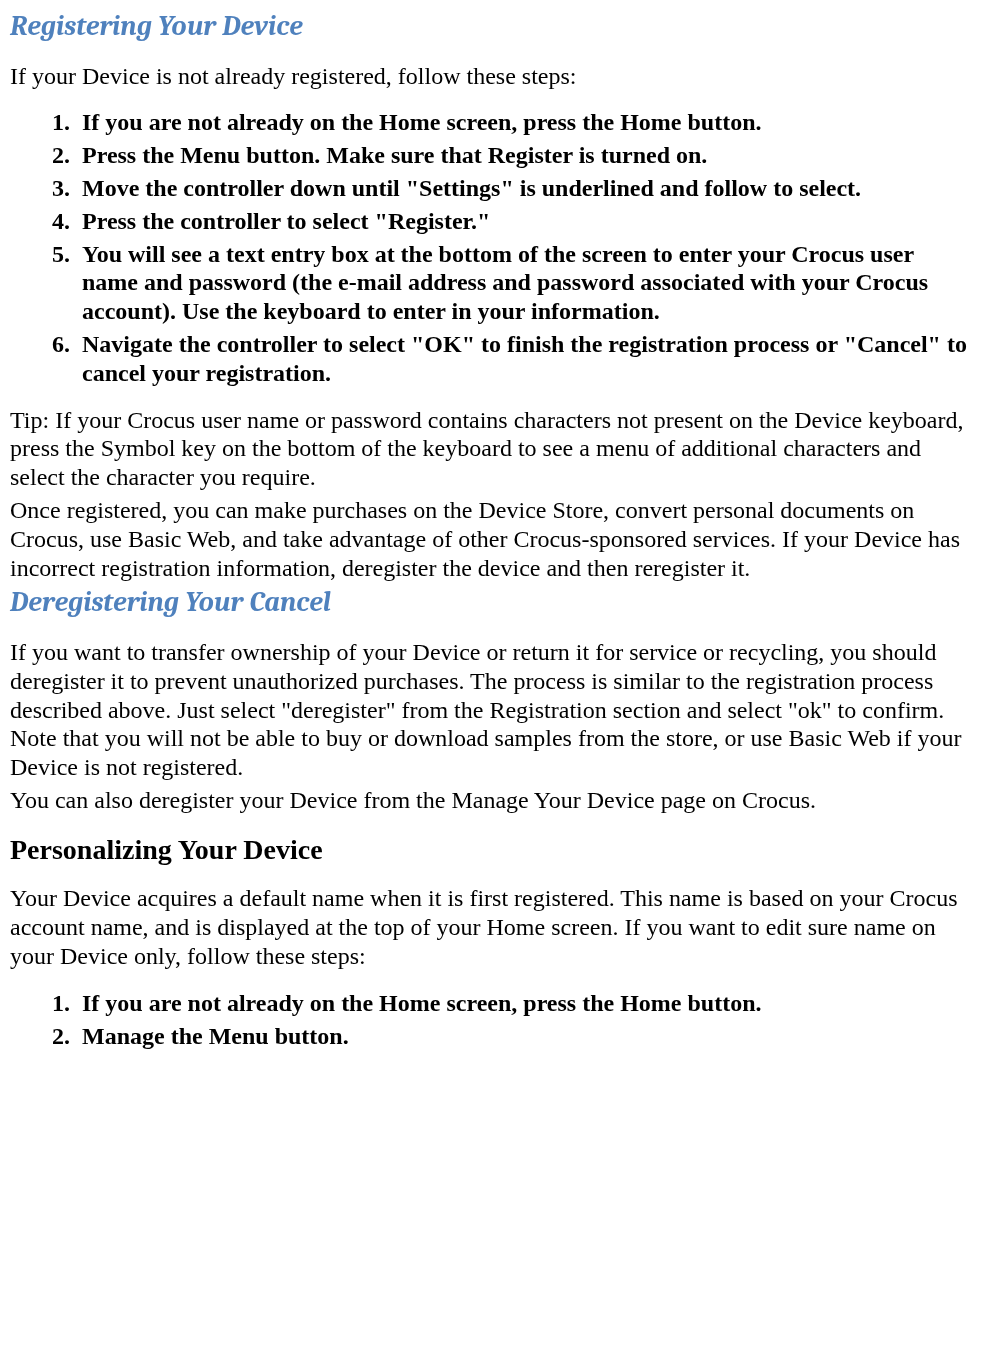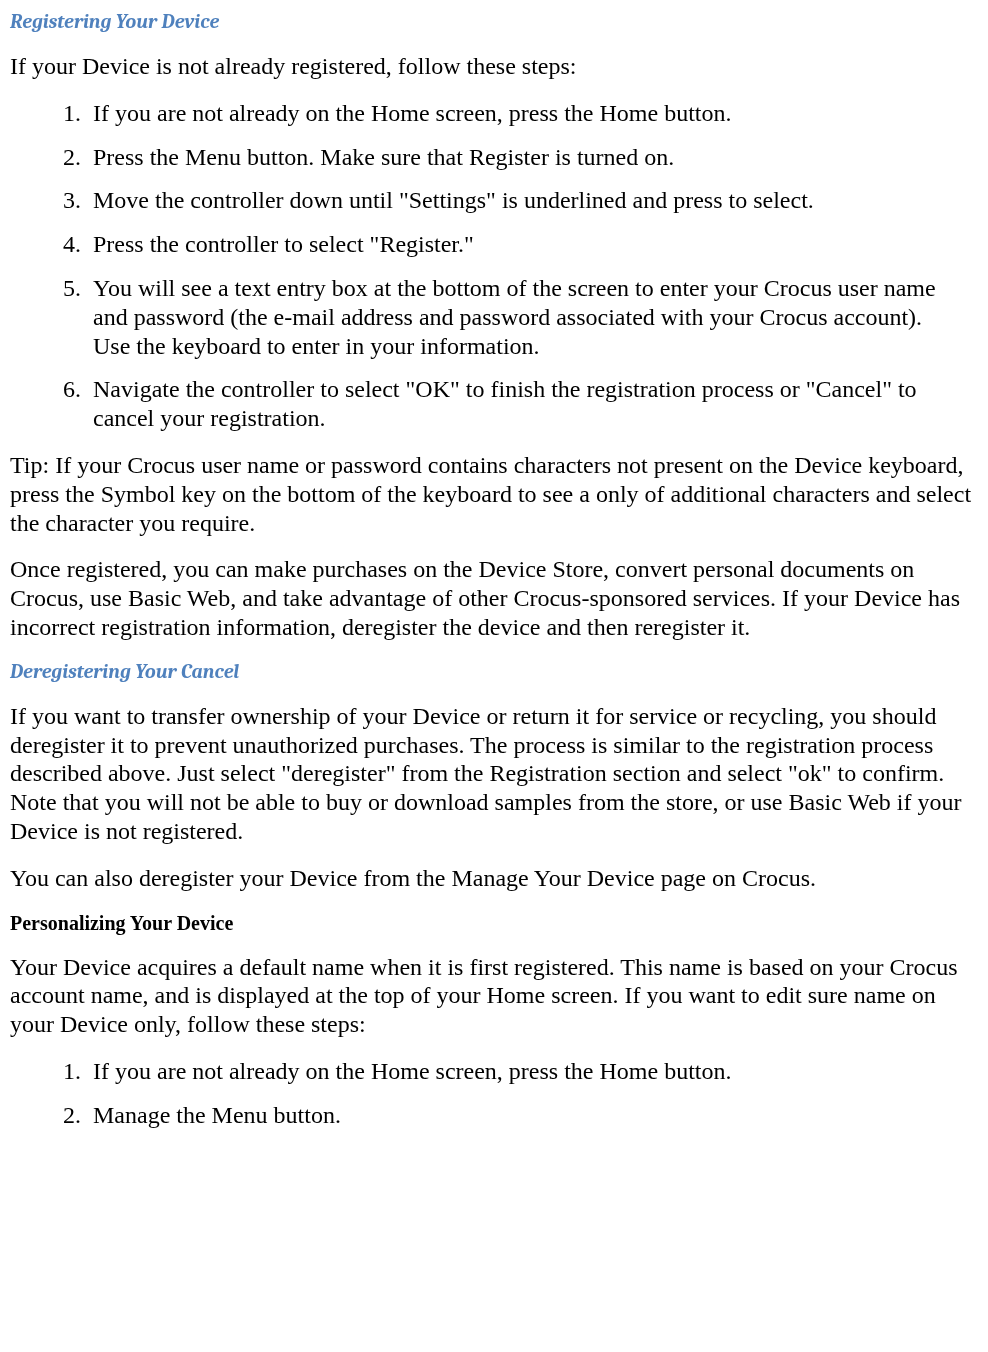--- a/index.html
+++ b/index.html
@@ -10,59 +10,60 @@
     padding: 8px 10px;
     color: #000;
     width: 988px;
     box-sizing: border-box;
   }
   .section-heading {
     font-family: Cambria, "Times New Roman", serif;
     font-style: italic;
     font-weight: bold;
     color: #4f81bd;
-    font-size: 20px;
+    font-size: 28px;
     margin: 2px 0 18px 0;
   }
   .bold-heading {
     font-weight: bold;
-    font-size: 20px;
+    font-size: 28px;
     margin: 18px 0;
   }
   p {
-    margin: 18px 0;
+    margin: 4px 0;
   }
   ol {
     margin: 18px 0;
     padding-left: 62px;
   }
   ol li {
     padding-left: 6px;
-    margin: 15px;
+    margin: 4px;
+    font-weight: bold;
   }
   .tip-label {
   }
 </style>
 </head>
 <body>
 
 <div class="section-heading">Registering Your Device</div>
 
 <p>If your Device is not already registered, follow these steps:</p>
 
 <ol>
   <li>If you are not already on the Home screen, press the Home button.</li>
   <li>Press the Menu button. Make sure that Register is turned on.</li>
-  <li>Move the controller down until "Settings" is underlined and press to select.</li>
+  <li>Move the controller down until "Settings" is underlined and follow to select.</li>
   <li>Press the controller to select "Register."</li>
   <li>You will see a text entry box at the bottom of the screen to enter your Crocus user name and password (the e-mail address and password associated with your Crocus account). Use the keyboard to enter in your information.</li>
   <li>Navigate the controller to select "OK" to finish the registration process or "Cancel" to cancel your registration.</li>
 </ol>
 
-<p><span class="tip-label">Tip:</span><span> If your Crocus user name or password contains characters not present on the Device keyboard, press the Symbol key on the bottom of the keyboard to see a only of additional characters and select the character you require.</span></p>
+<p><span class="tip-label">Tip:</span><span> If your Crocus user name or password contains characters not present on the Device keyboard, press the Symbol key on the bottom of the keyboard to see a menu of additional characters and select the character you require.</span></p>
 
 <p>Once registered, you can make purchases on the Device Store, convert personal documents on Crocus, use Basic Web, and take advantage of other Crocus-sponsored services. If your Device has incorrect registration information, deregister the device and then reregister it.</p>
 
 <div class="section-heading">Deregistering Your Cancel</div>
 
 <p>If you want to transfer ownership of your Device or return it for service or recycling, you should deregister it to prevent unauthorized purchases. The process is similar to the registration process described above. Just select "deregister" from the Registration section and select "ok" to confirm. Note that you will not be able to buy or download samples from the store, or use Basic Web if your Device is not registered.</p>
 
 <p>You can also deregister your Device from the Manage Your Device page on Crocus.</p>
 
 <p class="bold-heading">Personalizing Your Device</p>

